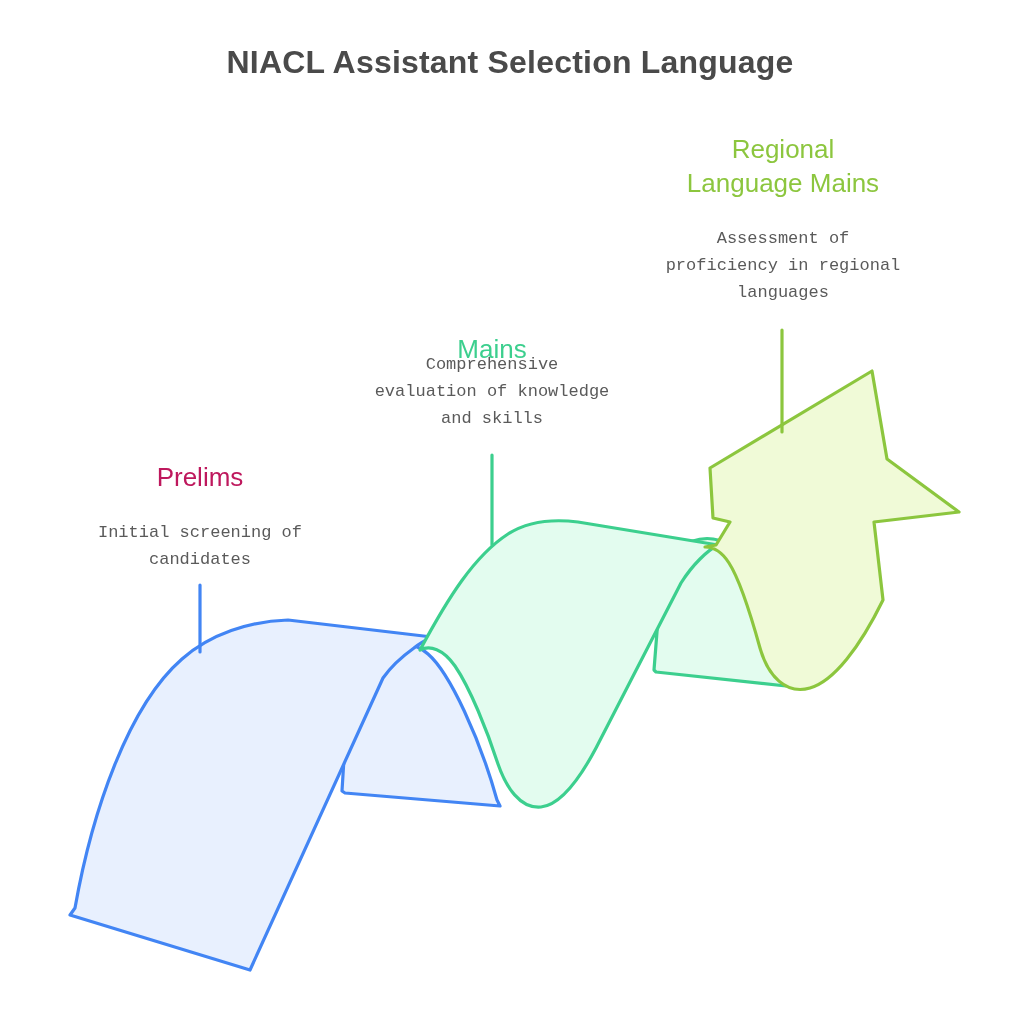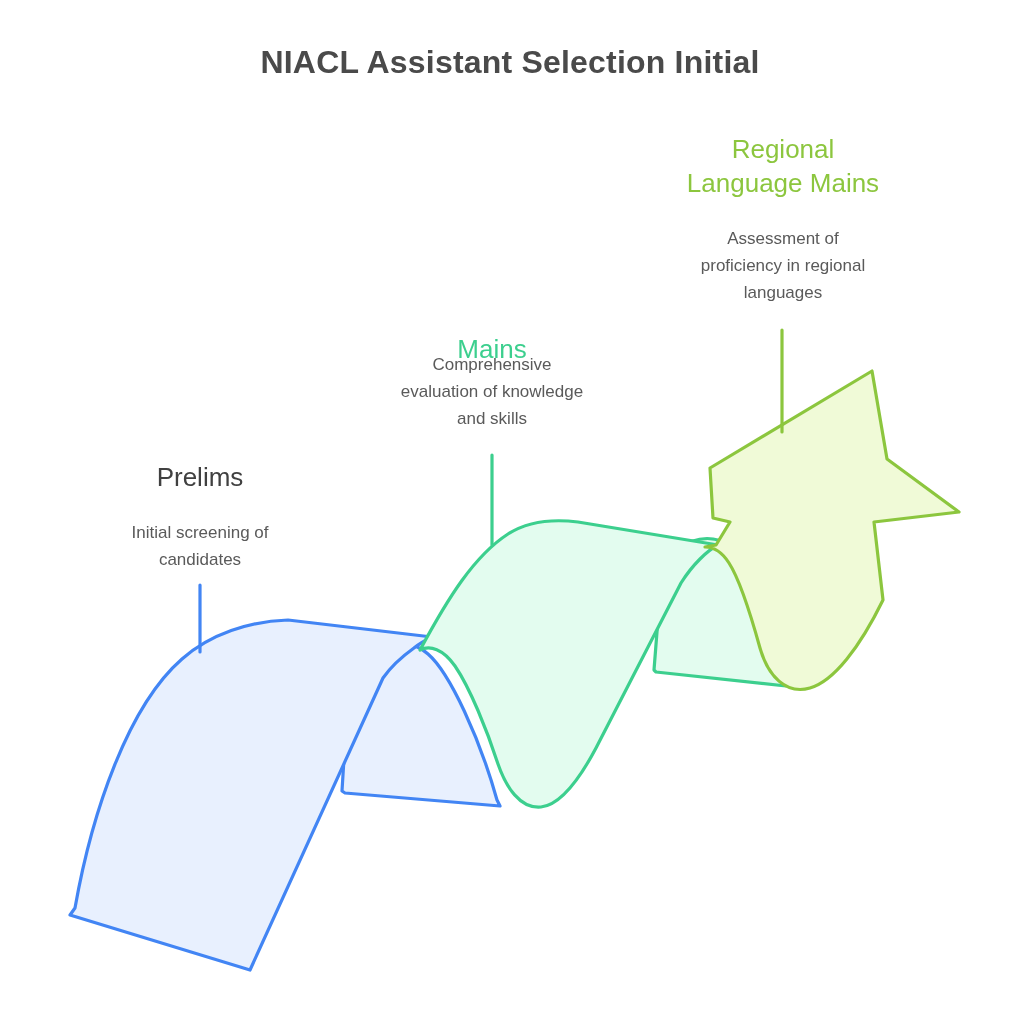--- a/index.html
+++ b/index.html
@@ -41,23 +41,24 @@
     font-weight: normal;
     white-space: pre-line;
   }
   .stage-desc {
     position: absolute;
     text-align: center;
     font-size: 17px;
     line-height: 1.58;
     color: #5a5a5a;
     white-space: pre-line;
+    font-family: Liberation Mono, monospace;
   }
   
-  #label-prelims  { left: 85px;  top: 460px; width: 230px; color: #404040; }
+  #label-prelims  { left: 85px;  top: 460px; width: 230px; color: #be185d; }
   #desc-prelims   { left: 75px;  top: 520px; width: 250px; }
   
   #label-mains    { left: 377px; top: 296px; width: 230px; color: #3ccf8e; margin-top: 36px; }
   #desc-mains     { left: 362px; top: 352px; width: 260px; text-align: center; }
   
   #label-regional { left: 668px; top: 132px; width: 230px; color: #8cc63e; }
   #desc-regional  { left: 658px; top: 226px; width: 250px; }
 </style>
 </head>
 <body>
@@ -127,21 +128,21 @@
              L 716 545
              L 730 522
              L 713 518
              Z" fill="#f0fad7" stroke="#8cc63e" stroke-width="3.2" stroke-linejoin="round" stroke-linecap="round"></path>
 
     <line x1="782" y1="330" x2="782" y2="432" stroke="#8cc63e" stroke-width="3.2" stroke-linecap="round"></line>
   </g>
 
 </svg>
 
-<div class="diagram-title">NIACL Assistant Selection Initial</div>
+<div class="diagram-title">NIACL Assistant Selection Language</div>
 
 <div class="stage-label" id="label-prelims">Prelims</div>
 <div class="stage-desc" id="desc-prelims">Initial screening of
 candidates</div>
 
 <div class="stage-label" id="label-mains">Mains</div>
 <div class="stage-desc" id="desc-mains">Comprehensive
 evaluation of knowledge
 and skills</div>
 

